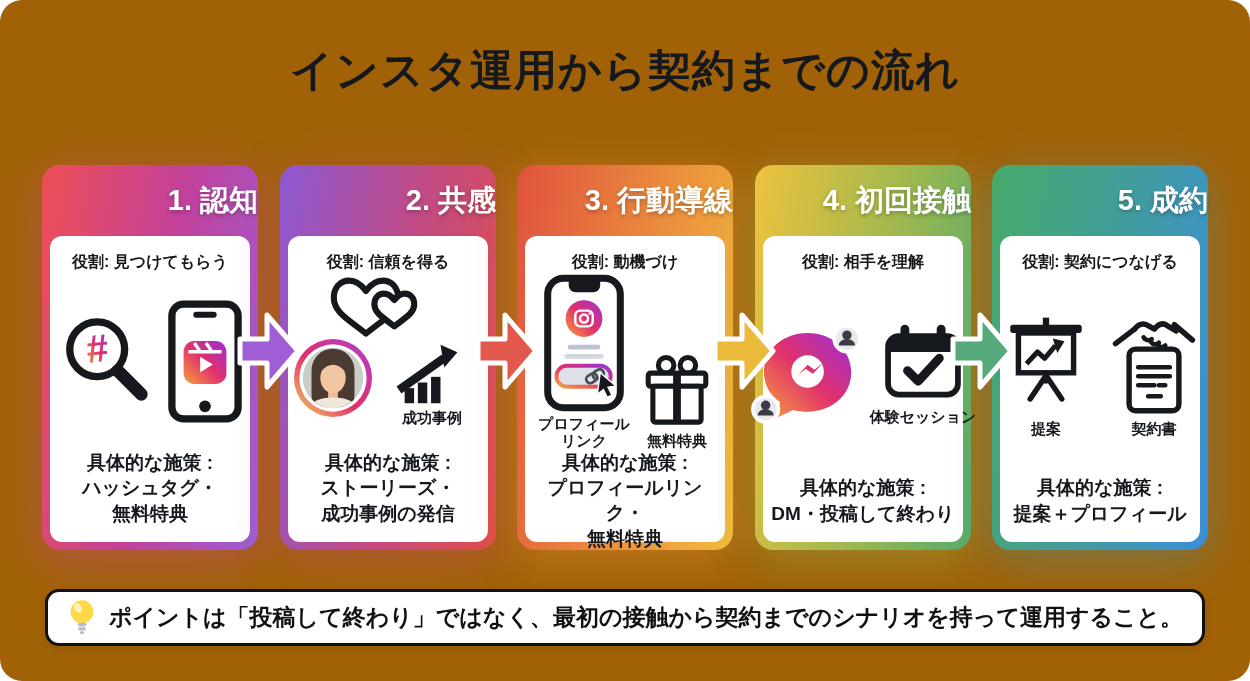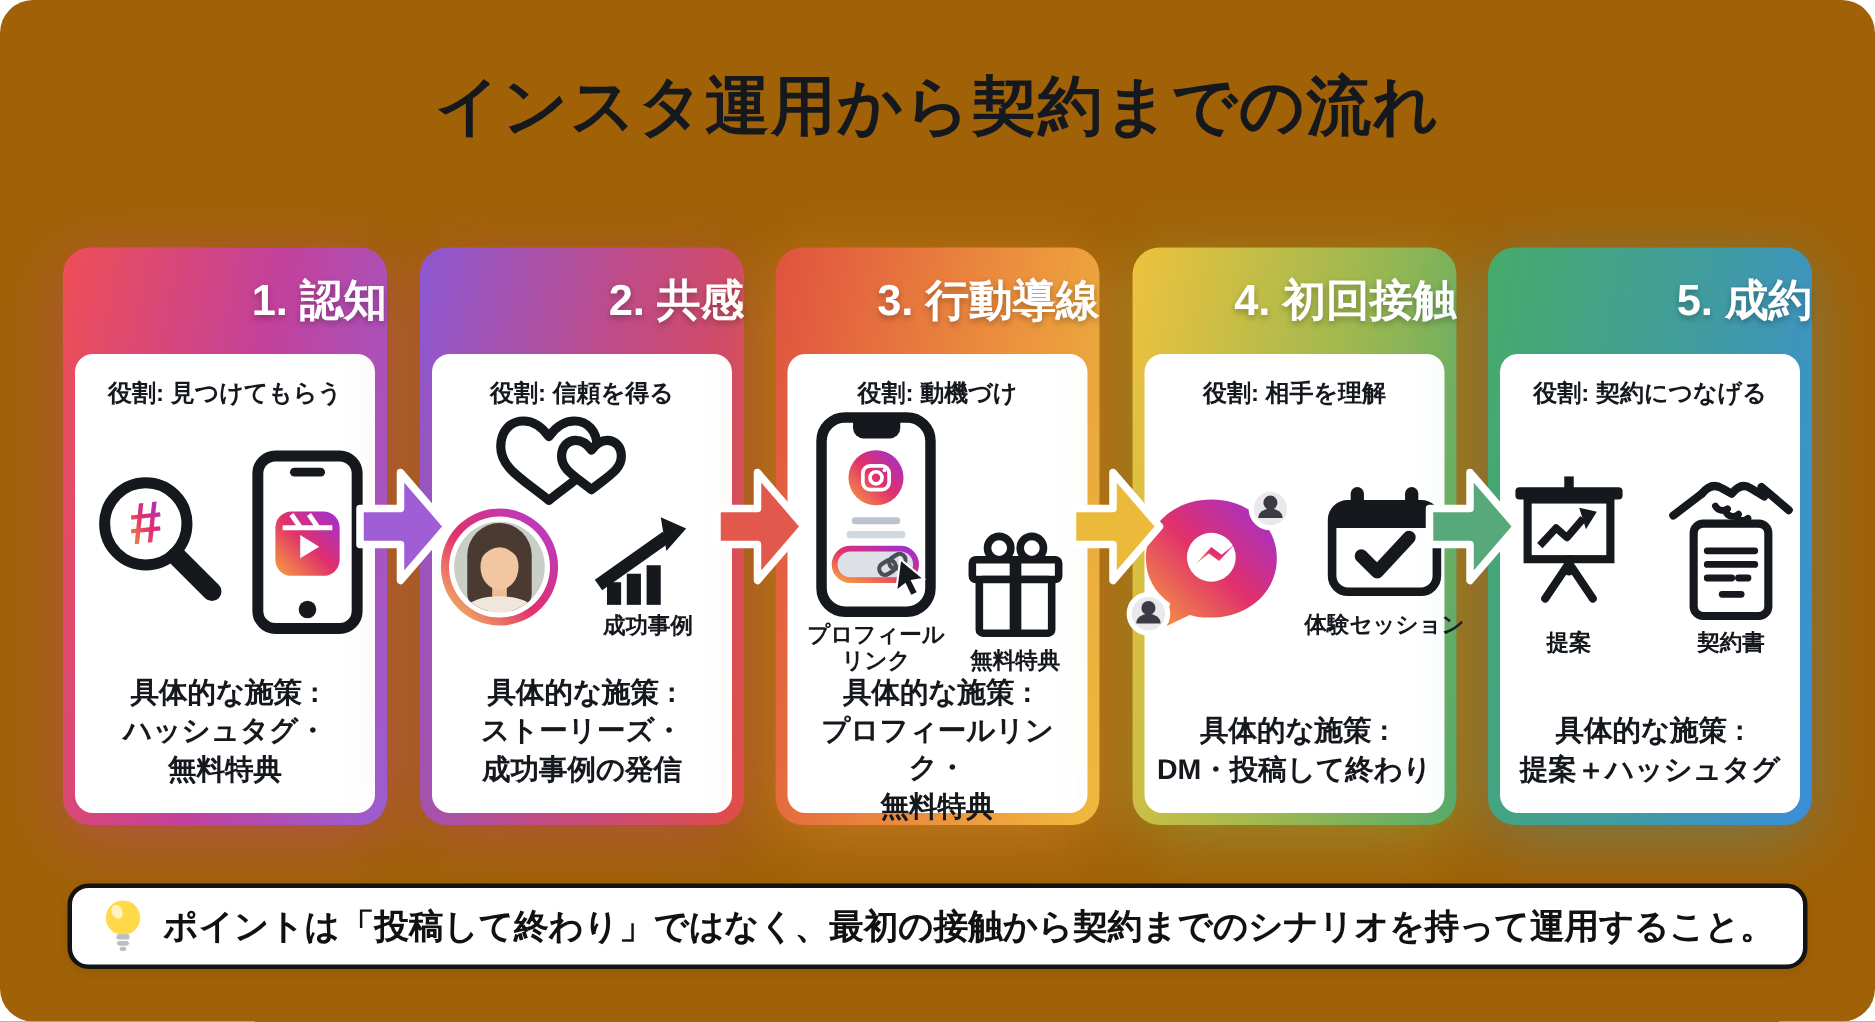--- a/index.html
+++ b/index.html
@@ -246,21 +246,21 @@
               <path d="M30 62 H65 M30 72 H65 M30 82 H48 M53 82 H60 M41 94 H55" stroke="#15181d" stroke-width="5" stroke-linecap="round"></path>
               <path d="M5 36 L26 20 M90 32 L70 15" stroke="#15181d" stroke-width="6" stroke-linecap="round"></path>
               <path d="M26 20 q7 -9 15 -4 l7 4 q7 -9 14 -4 l10 6" fill="#fff" stroke="#15181d" stroke-width="6" stroke-linecap="round" stroke-linejoin="round"></path>
               <path d="M36 29 a6 6 0 0 0 9 2 M44 34 a6 6 0 0 0 9 1 M52 38 a6 6 0 0 0 8 0" fill="none" stroke="#15181d" stroke-width="5" stroke-linecap="round"></path>
             </svg>
             <div class="icon-label">契約書</div>
           </div>
         </div>
         <p class="actions">
           <span>具体的な施策 :</span><br>
-          <span>提案＋ハッシュタグ</span>
+          <span>提案＋プロフィール</span>
         </p>
       </div>
     </section>
 
     <div class="arrow" style="left:195px;top:143px">
       <svg width="64" height="86" viewBox="0 0 64 86">
           <polygon points="3,31 30,31 30,7 61,43 30,79 30,55 3,55" fill="#9f5ed6"></polygon>
         </svg>
     </div>
     <div class="arrow" style="left:433px;top:143px">

